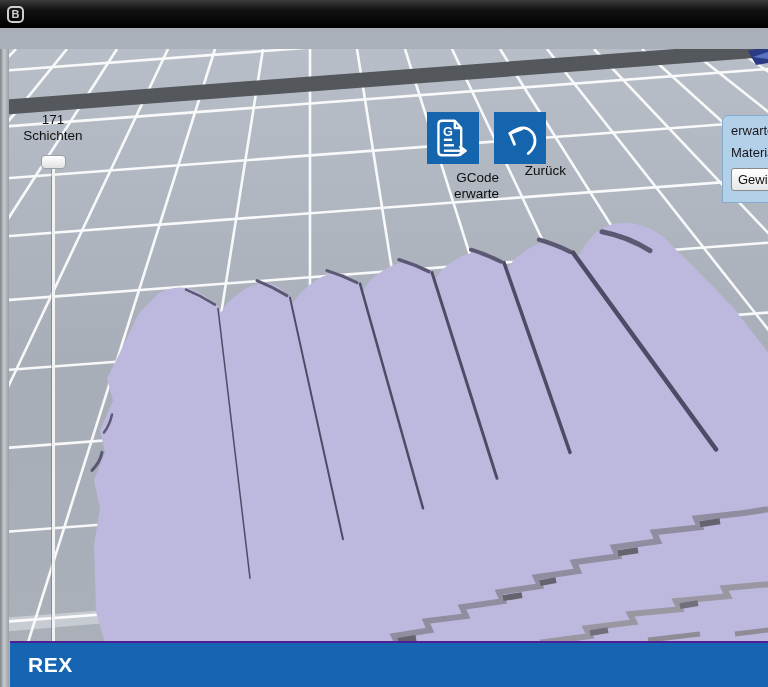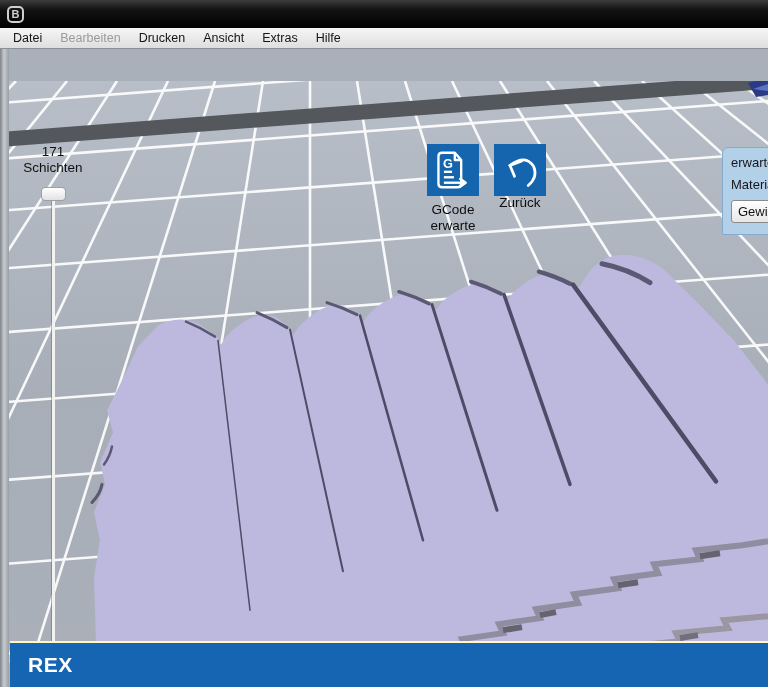--- a/index.html
+++ b/index.html
@@ -22,21 +22,21 @@
   
   .menubar{
     position:absolute;left:0;top:28px;width:768px;height:21px;
     background:linear-gradient(180deg,#f6f6f6,#dedede);
     border-bottom:1px solid #8a9096;
     display:flex;align-items:center;padding-left:4px;
   }
   .menu-item{font-size:12.5px;color:#141414;padding:0 9px;cursor:default;white-space:nowrap;}
   .menu-item.disabled{color:#9b9b9b;}
   
-  .viewport{position:absolute;left:0;top:49px;width:768px;height:516px;margin-top:32px;}
+  .viewport{position:absolute;left:0;top:49px;width:768px;height:516px;}
   .scene{position:absolute;left:0;top:0;width:768px;height:638px;display:block;}
   .win-border-left{
     position:absolute;left:0;top:49px;width:9px;height:638px;
     background:linear-gradient(90deg,#7e838a,#c8cbd0 45%,#999fa7);
     z-index:30;
   }
   
   .slider-label{
     position:absolute;left:13px;top:63px;width:80px;text-align:center;
     font-size:13.5px;color:#101010;line-height:16px;z-index:12;
@@ -57,21 +57,21 @@
   }
   
   .tool-btn{
     position:absolute;width:52px;height:52px;border:none;padding:6px;
     background:var(--accent-blue,#1465ae);cursor:pointer;z-index:12;
   }
   .tool-btn svg{display:block;width:100%;height:100%;}
   #btn-gcode{left:427px;top:63px;}
   #btn-back{left:494px;top:63px;}
   .tool-label{
-    position:absolute;z-index:12;text-align:center;
+    position:absolute;z-index:12;text-align:right;
     font-size:13.5px;color:#0d0d0d;line-height:16px;
   }
   #lbl-gcode{left:407px;top:121px;width:92px;}
   #lbl-back{left:474px;top:114px;width:92px;}
   
   .info-panel{
     position:absolute;left:722px;top:66px;width:130px;height:88px;
     background:var(--panel-blue,#b3d0e9);
     border:1px solid #84abce;border-radius:6px 0 0 0;
     padding:7px 0 0 8px;z-index:11;
@@ -81,44 +81,36 @@
     display:inline-block;margin-top:1px;height:23px;min-width:90px;
     background:linear-gradient(180deg,#ffffff,#e7e7e7);
     border:1px solid #8a8a8a;border-radius:3px;
     font-family:"Liberation Sans",sans-serif;
     font-size:13px;color:#111;padding:0 6px;line-height:20px;text-align:left;cursor:pointer;white-space:nowrap;
   }
   
   .footer{
     position:absolute;left:10px;top:641px;width:758px;height:46px;
     background:var(--footer-blue,#1565b3);
-    border-top:2px solid #fef9c3;z-index:20;
+    border-top:2px solid #4c1d95;z-index:20;
     display:flex;align-items:center;
   }
   .footer-brand{
     color:#fff;font-size:21px;font-weight:600;letter-spacing:.5px;margin-left:18px;
   }
 </style>
 </head>
 <body>
 
 <div id="app">
 
   <div class="titlebar">
     <div class="app-icon">B</div>
   </div>
 
-  <div class="menubar">
-    <div class="menu-item">Datei</div>
-    <div class="menu-item disabled">Bearbeiten</div>
-    <div class="menu-item">Drucken</div>
-    <div class="menu-item">Ansicht</div>
-    <div class="menu-item">Extras</div>
-    <div class="menu-item">Hilfe</div>
-  </div>
 
   <div class="viewport">
     <svg class="scene" viewBox="0 48 768 639" preserveAspectRatio="none">
       <defs>
         <linearGradient id="bgGrad" x1="0" y1="48" x2="0" y2="687" gradientUnits="userSpaceOnUse">
           <stop offset="0" stop-color="#b8bec8"></stop>
           <stop offset="0.5" stop-color="#a7aeb8"></stop>
           <stop offset="1" stop-color="#abb0b8"></stop>
         </linearGradient>
       </defs>

